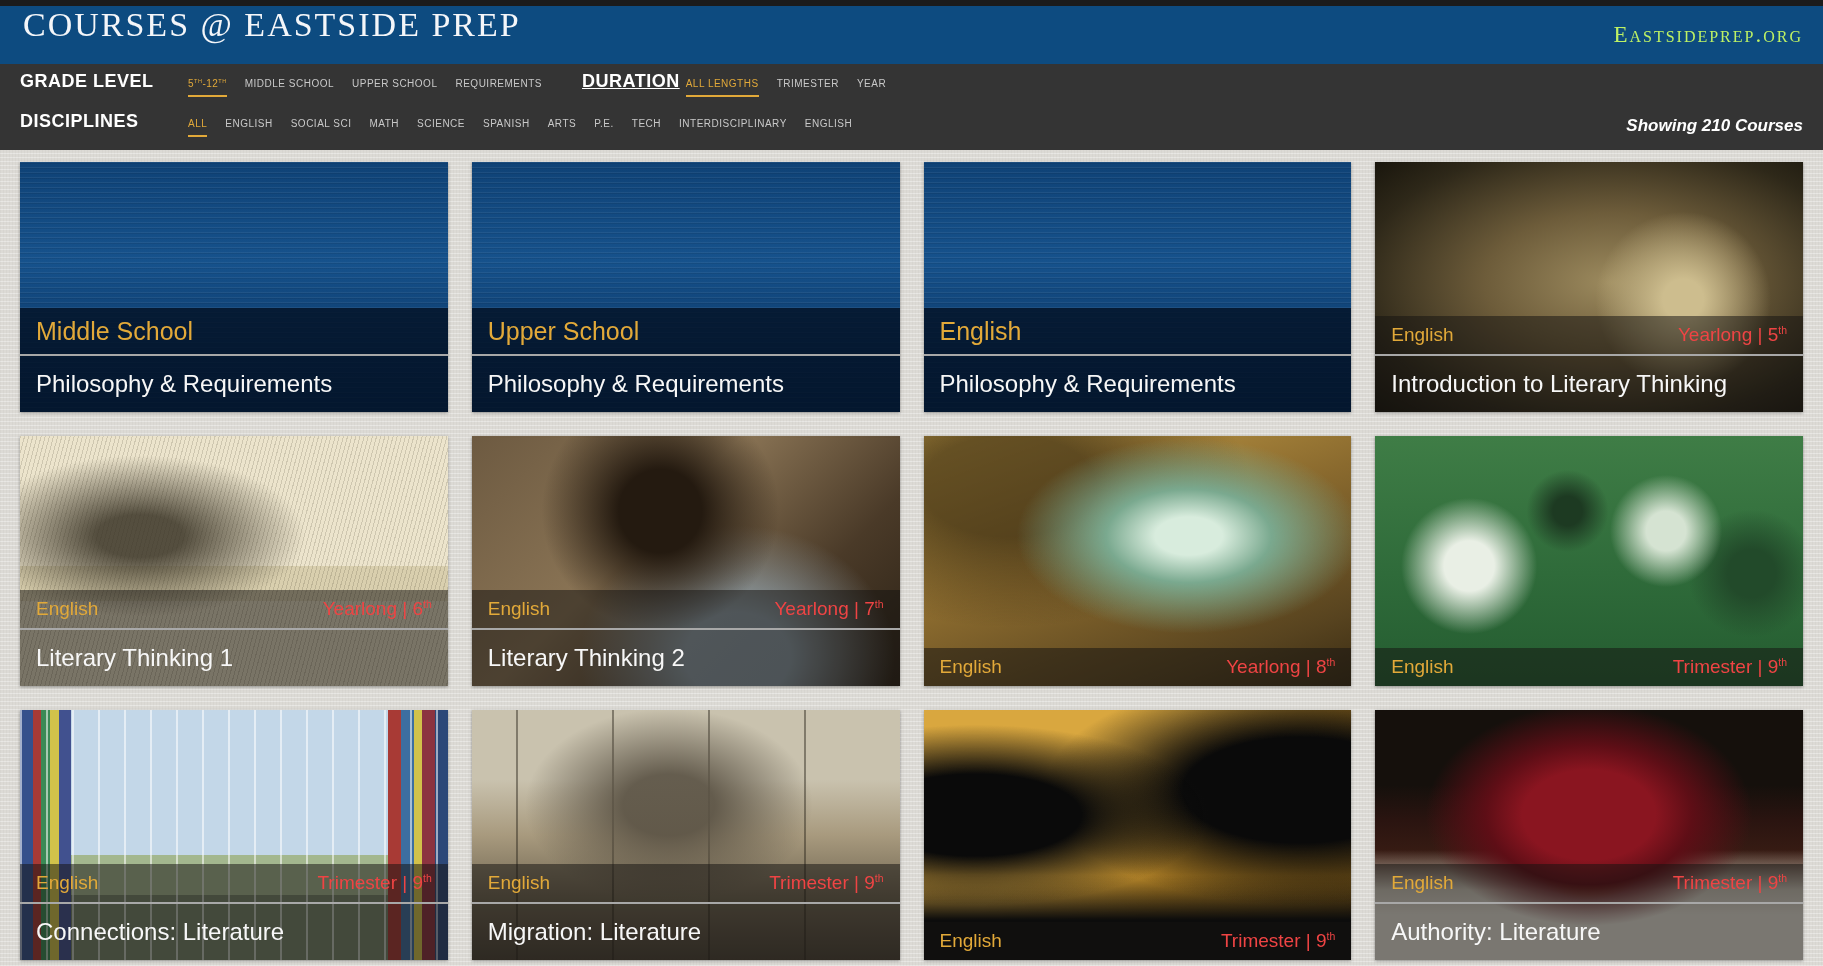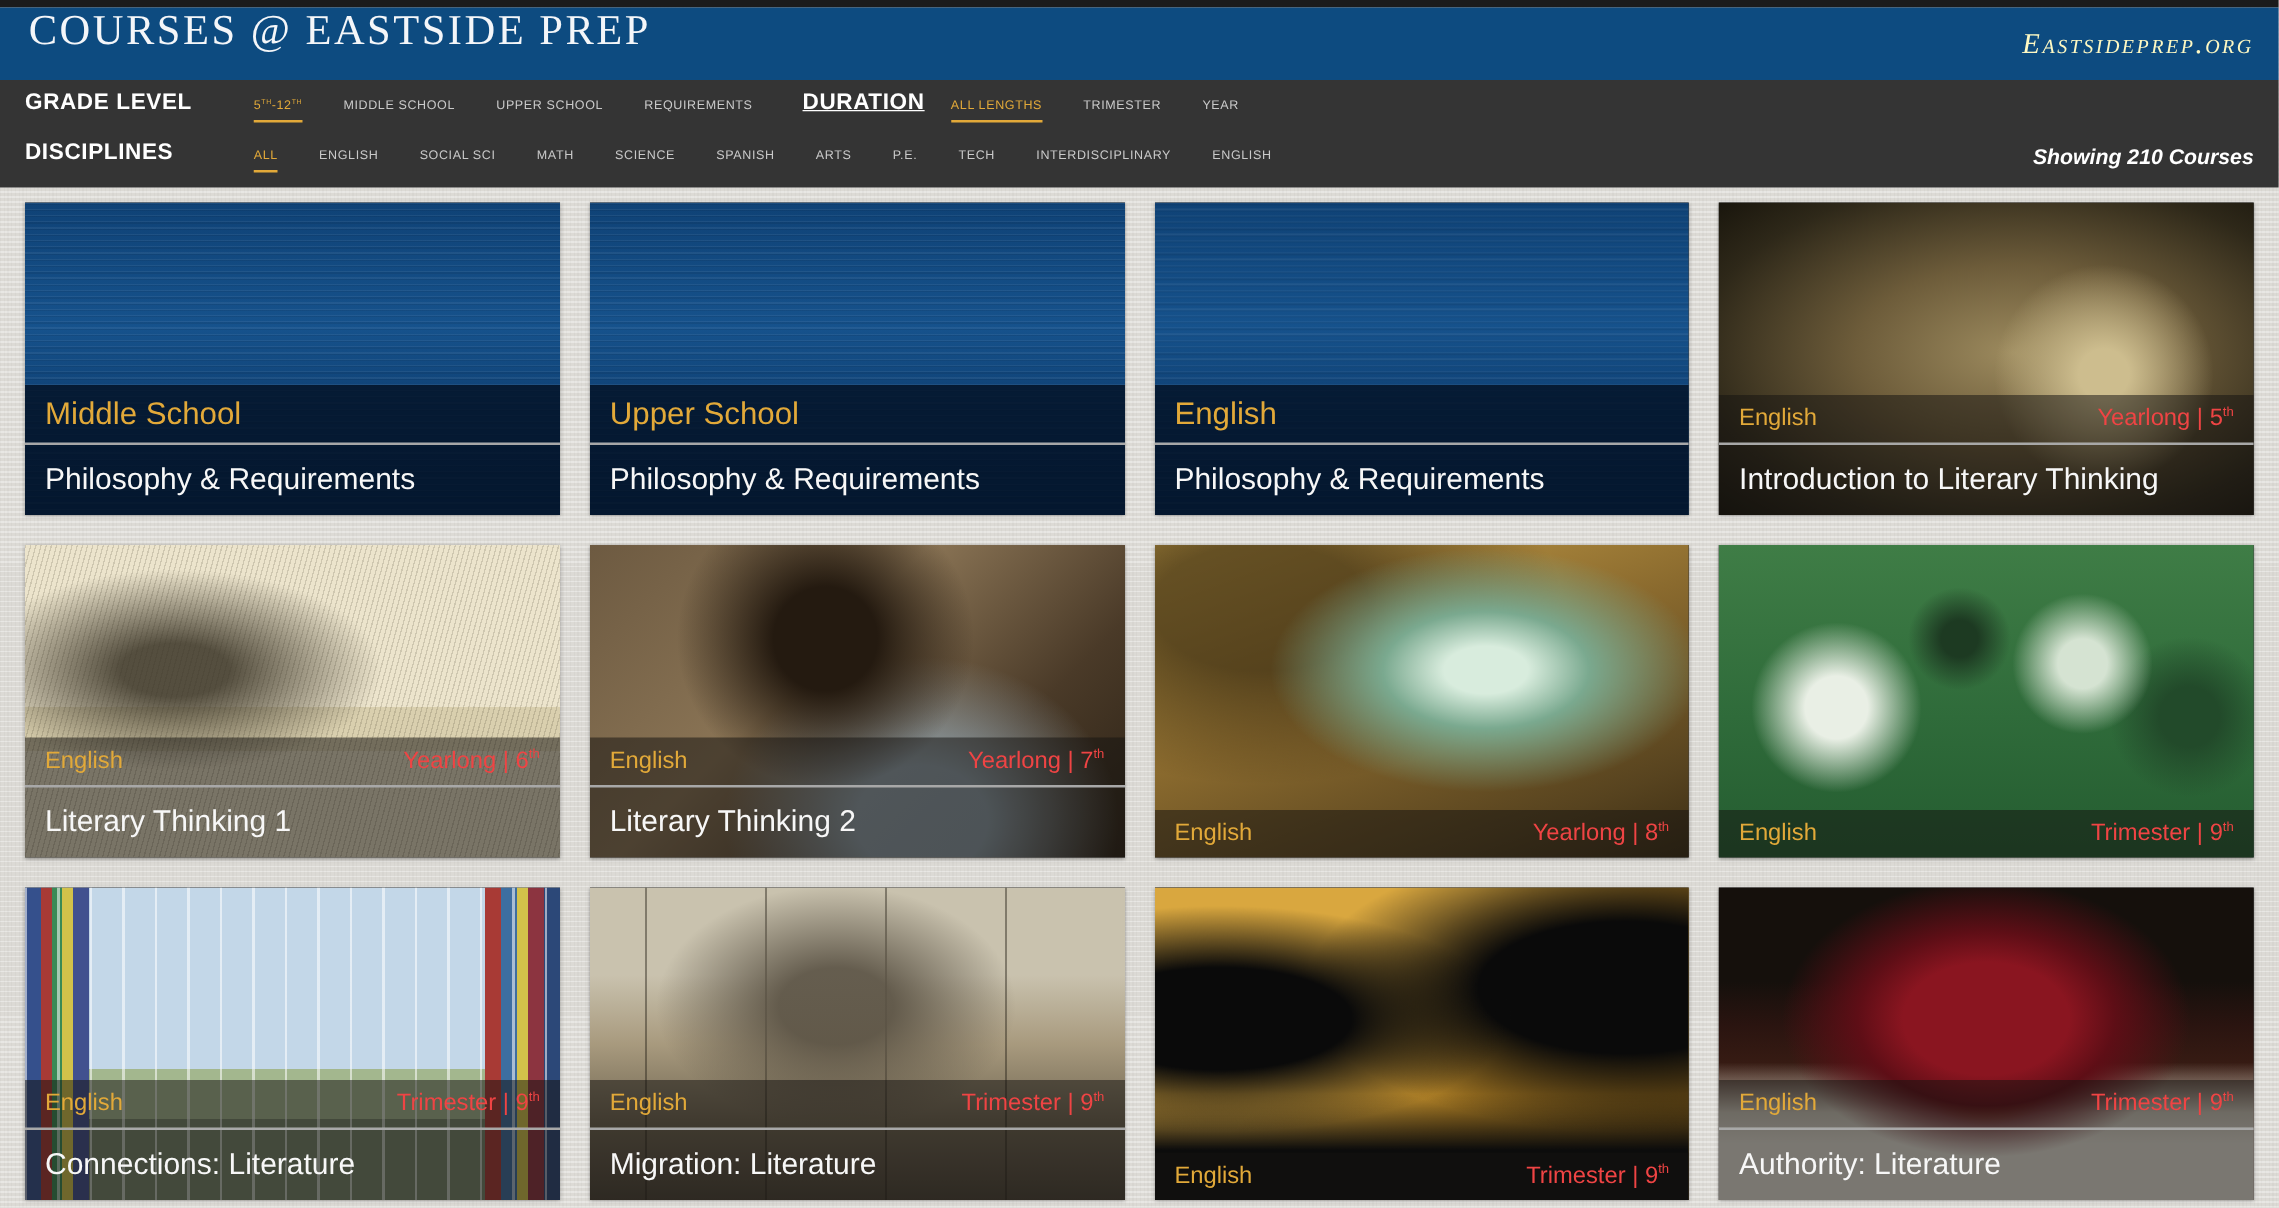--- a/index.html
+++ b/index.html
@@ -21,27 +21,27 @@
   }
   .site-title {
     font-family:"Liberation Serif", serif;
     color:#f4f6f9; font-size:34px; letter-spacing:2px;
     margin-left:23px; font-weight:400; white-space:nowrap;
   }
   .site-domain {
     position:absolute; right:20px; top:50%; transform:translateY(-50%);
     font-family:"Liberation Serif", serif;
     font-variant:small-caps; letter-spacing:2px;
-    color:#fef9c3; font-size:23px; text-decoration:none;font-style:italic;
+    color:#bef264; font-size:23px; text-decoration:none;
   }
 
   
   .filter-bar { height:86px; background:#343434; position:relative; padding:7px 20px 0; }
   .filter-row { display:flex; align-items:baseline; height:40px; }
-  .filter-group { display:flex; align-items:baseline; column-gap:33px; }
+  .filter-group { display:flex; align-items:baseline; column-gap:18px; }
   .filter-group + .filter-group { margin-left:40px; }
   .filter-label {
     color:#ffffff; font-weight:bold; font-size:18px; letter-spacing:.5px;
     min-width:150px; white-space:nowrap;
   }
   .filter-label.inline { min-width:0; margin-right:-12px;text-decoration:underline; }
   .filter-item {
     color:#c9c9c9; font-size:10px; letter-spacing:.5px; cursor:pointer;
     text-decoration:none; white-space:nowrap; padding-bottom:6px;
   }

